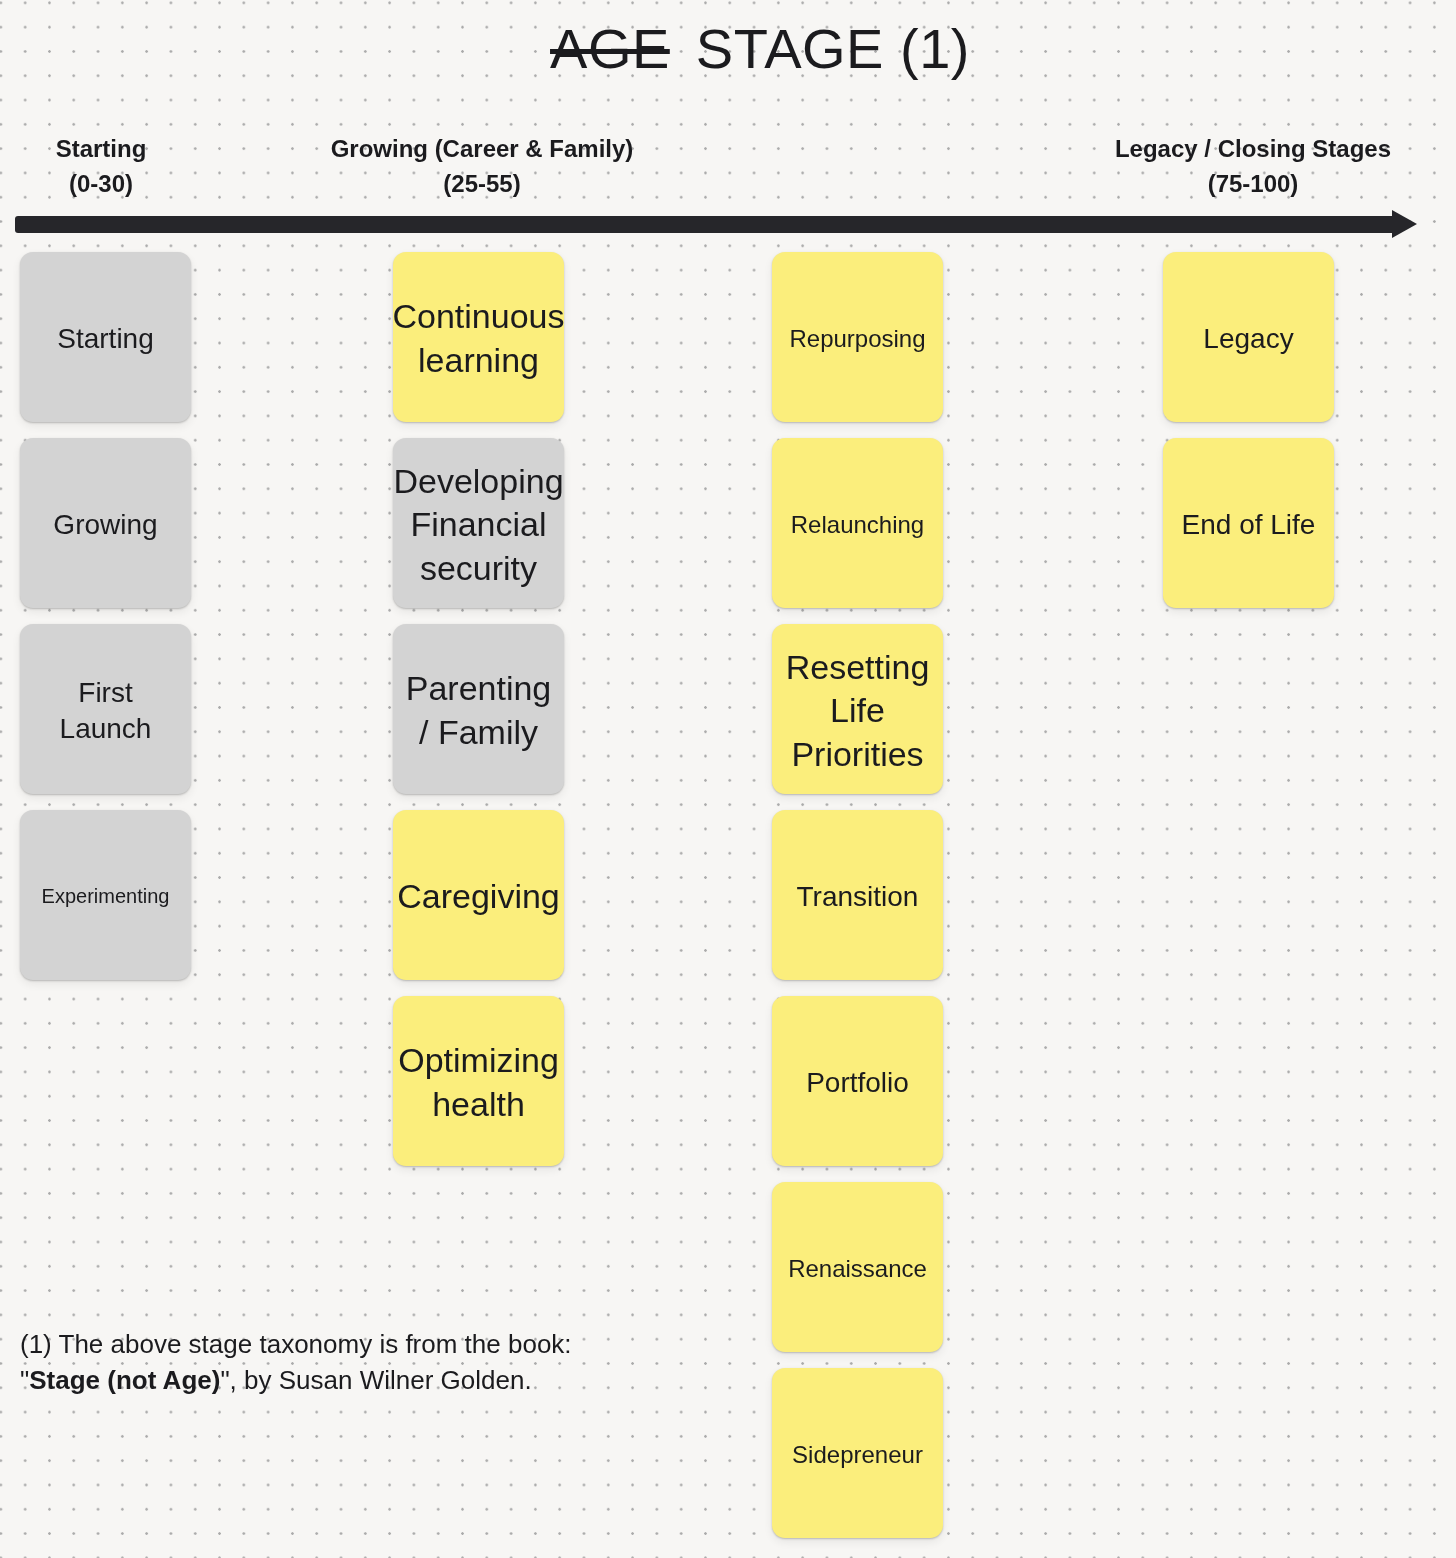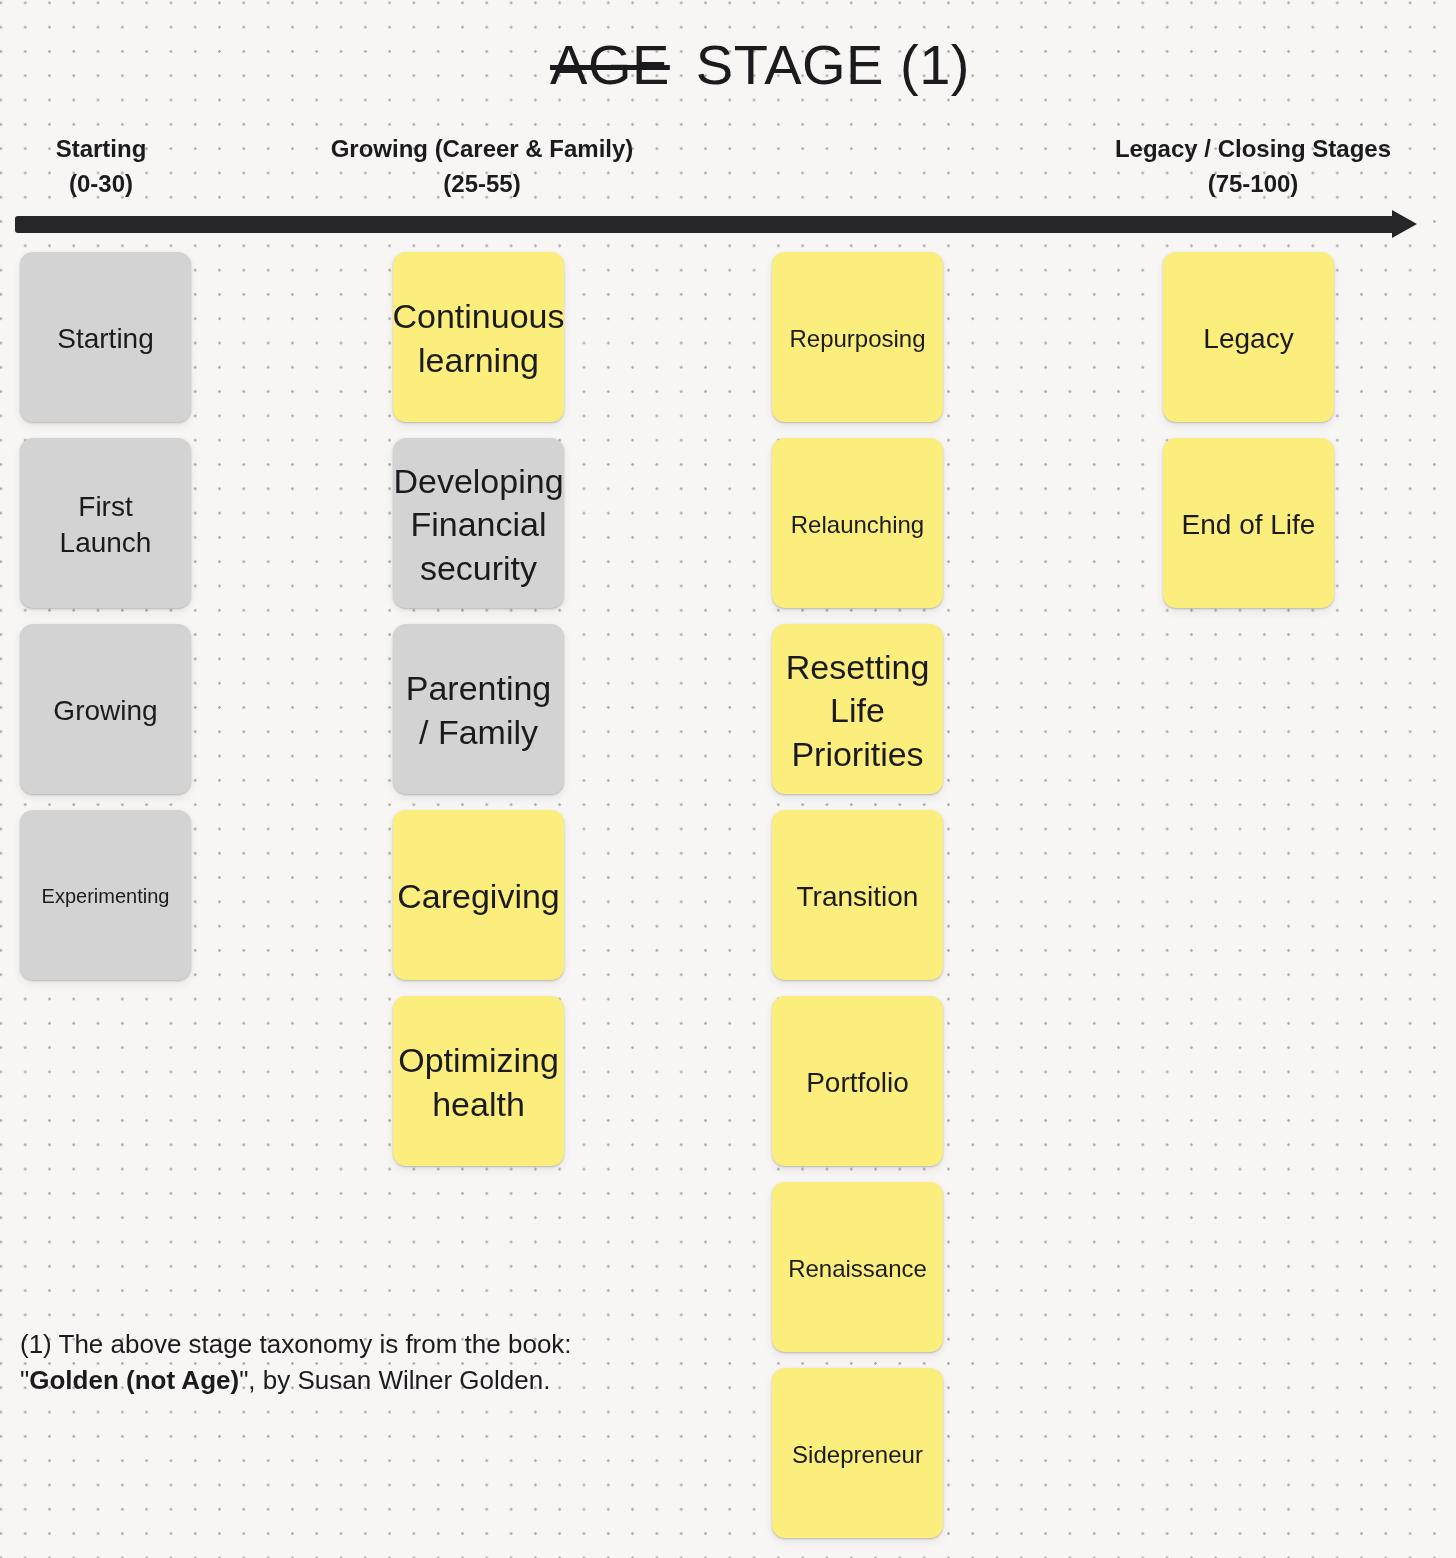--- a/index.html
+++ b/index.html
@@ -10,21 +10,21 @@
     background-image:radial-gradient(circle, var(--dot-grid,#ABABAB) 1.1px, transparent 1.5px);
     background-size:24.3px 24.3px;
     background-position:13px 15px;
     font-family:"Liberation Sans","DejaVu Sans",sans-serif;
     color:var(--text,#1B1B1E);
     overflow:hidden;
   }
   .board-title{
     position:absolute;top:16px;left:0;width:100%;
     text-align:center;font-size:56px;font-weight:400;letter-spacing:.5px;
-    padding-left:64px;box-sizing:border-box;margin-top:16px;
+    padding-left:64px;box-sizing:border-box;
   }
   .struck{
     text-decoration:line-through;
     text-decoration-thickness:5px;
     margin-right:26px;
   }
   .col-header{
     position:absolute;top:131px;transform:translateX(-50%);
     text-align:center;font-weight:700;font-size:24px;line-height:35px;
     white-space:nowrap;
@@ -77,24 +77,24 @@
   </div>
 
   <div class="arrow-shaft"></div>
   <div class="arrow-head"></div>
 
   <div class="col col-1">
     <div class="note note--gray fs28">
       <span>Starting</span>
     </div>
     <div class="note note--gray fs28">
-      <span>First Launch</span>
+      <span>Growing</span>
     </div>
     <div class="note note--gray fs28">
-      <span>Growing</span>
+      <span>First Launch</span>
     </div>
     <div class="note note--gray fs20">
       <span>Experimenting</span>
     </div>
   </div>
 
   <div class="col col-2">
     <div class="note note--yellow fs26">
       <span>Continuous learning</span>
     </div>
@@ -140,16 +140,16 @@
     <div class="note note--yellow fs28">
       <span>Legacy</span>
     </div>
     <div class="note note--yellow fs28">
       <span>End of Life</span>
     </div>
   </div>
 
   <div class="footnote">
     <div>(1) The above stage taxonomy is from the book:</div>
-    <div><span>"</span><b>Golden (not Age)</b><span>", by Susan Wilner Golden.</span></div>
+    <div><span>"</span><b>Stage (not Age)</b><span>", by Susan Wilner Golden.</span></div>
   </div>
 
 </div>
 
 </body></html>

